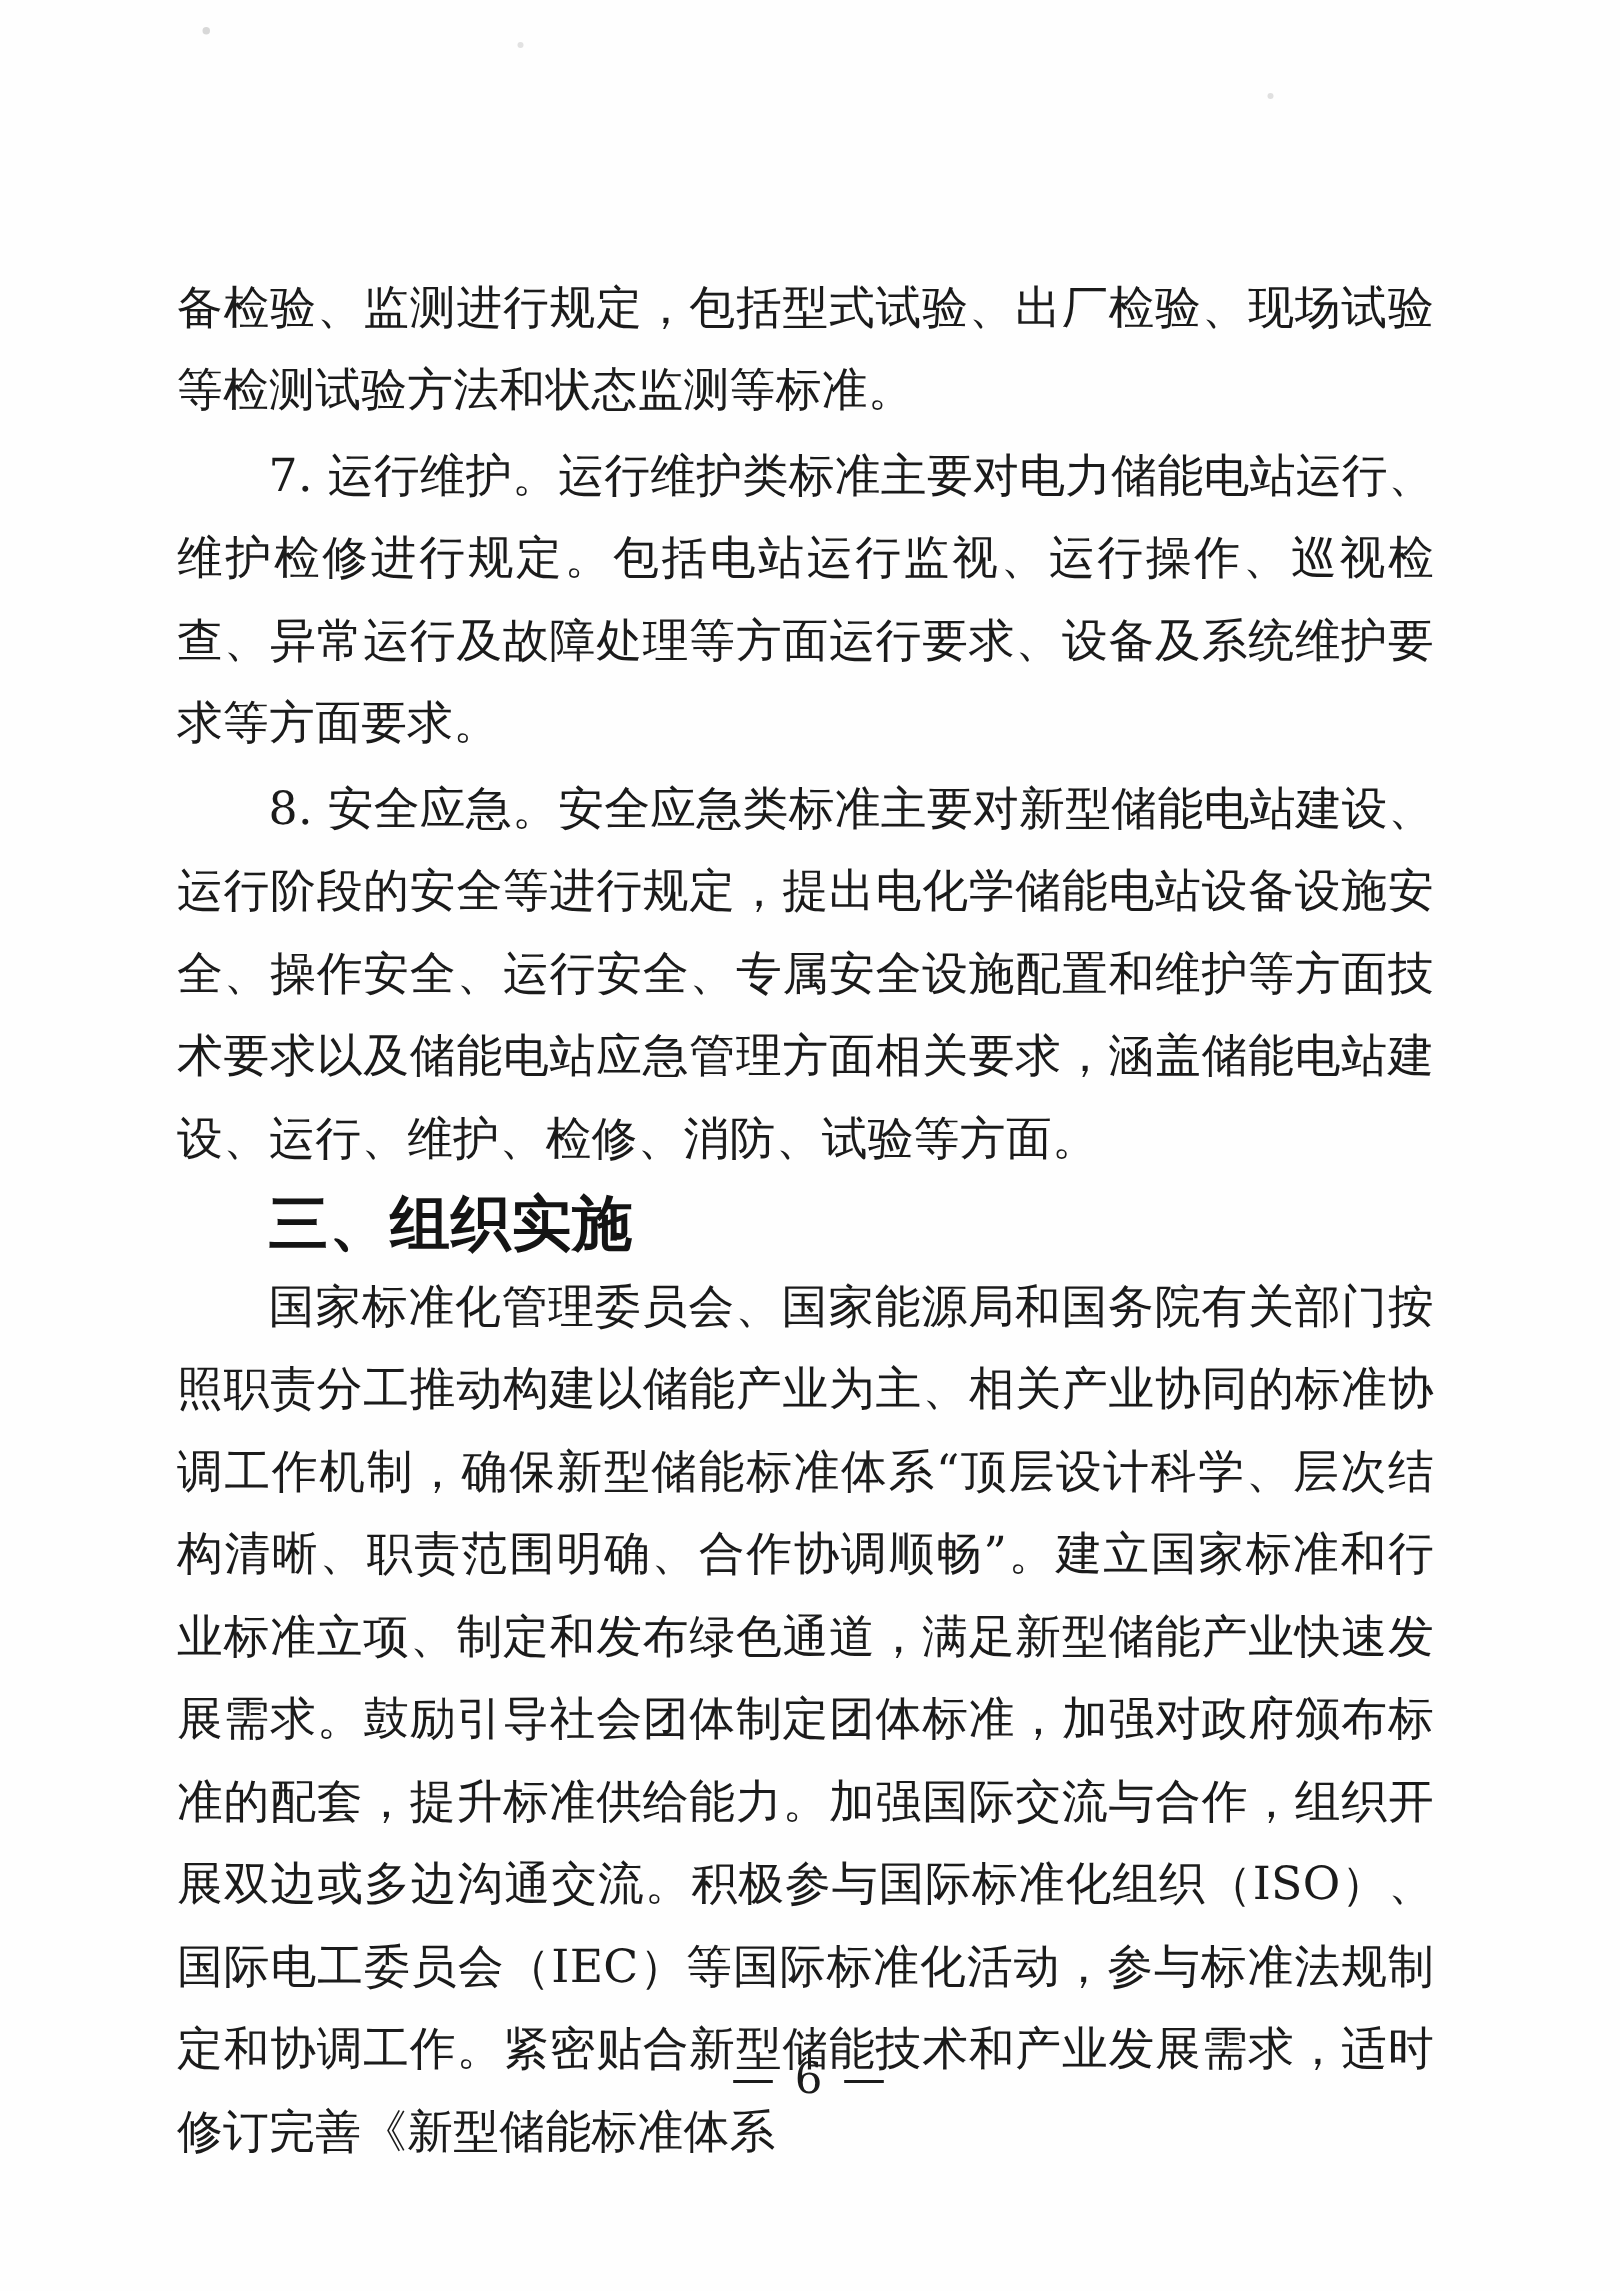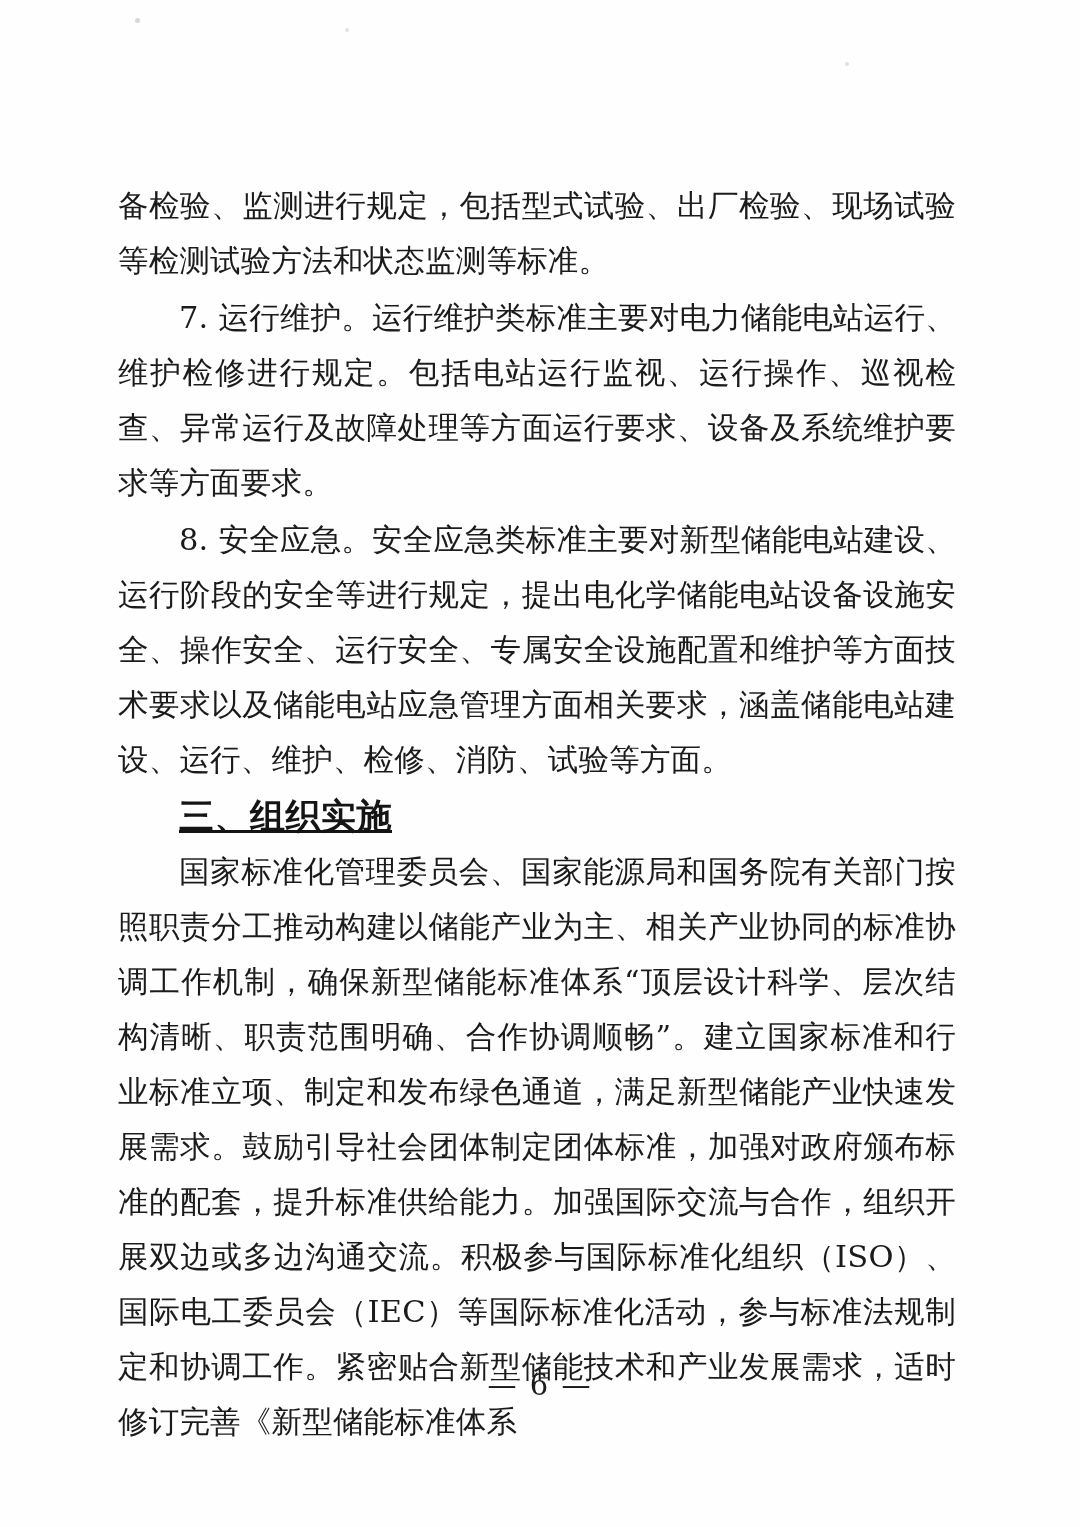--- a/index.html
+++ b/index.html
@@ -36,28 +36,27 @@
     text-justify: inter-ideograph;
     letter-spacing: 0.2px;
     color: #1b1b1b;
     font-family: "DejaVu Serif", "Liberation Serif", serif;
   }
   p.indent {
     text-indent: 61px;
   }
   h2.section-heading {
     margin: 0;
-    font-size: 35px;
+    font-size: 40px;
     line-height: 55px;
     font-weight: bold;
     text-indent: 61px;
     color: #141414;
     font-family: "DejaVu Sans", "Liberation Sans", sans-serif;
     letter-spacing: 0.5px;
-    text-decoration: underline;
   }
   .page-number {
     position: absolute;
     left: 0;
     top: 1368px;
     width: 1080px;
     text-align: center;
     font-size: 29px;
     color: #1b1b1b;
     letter-spacing: 2px;

